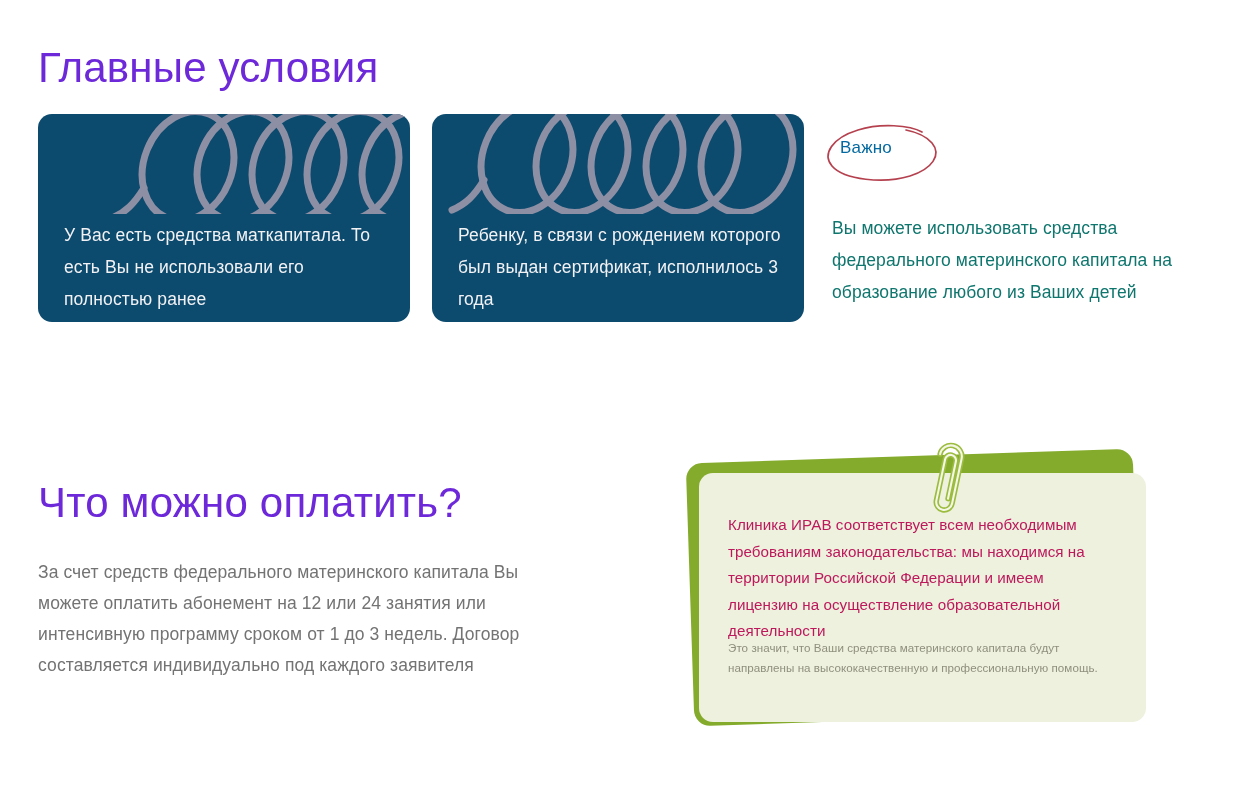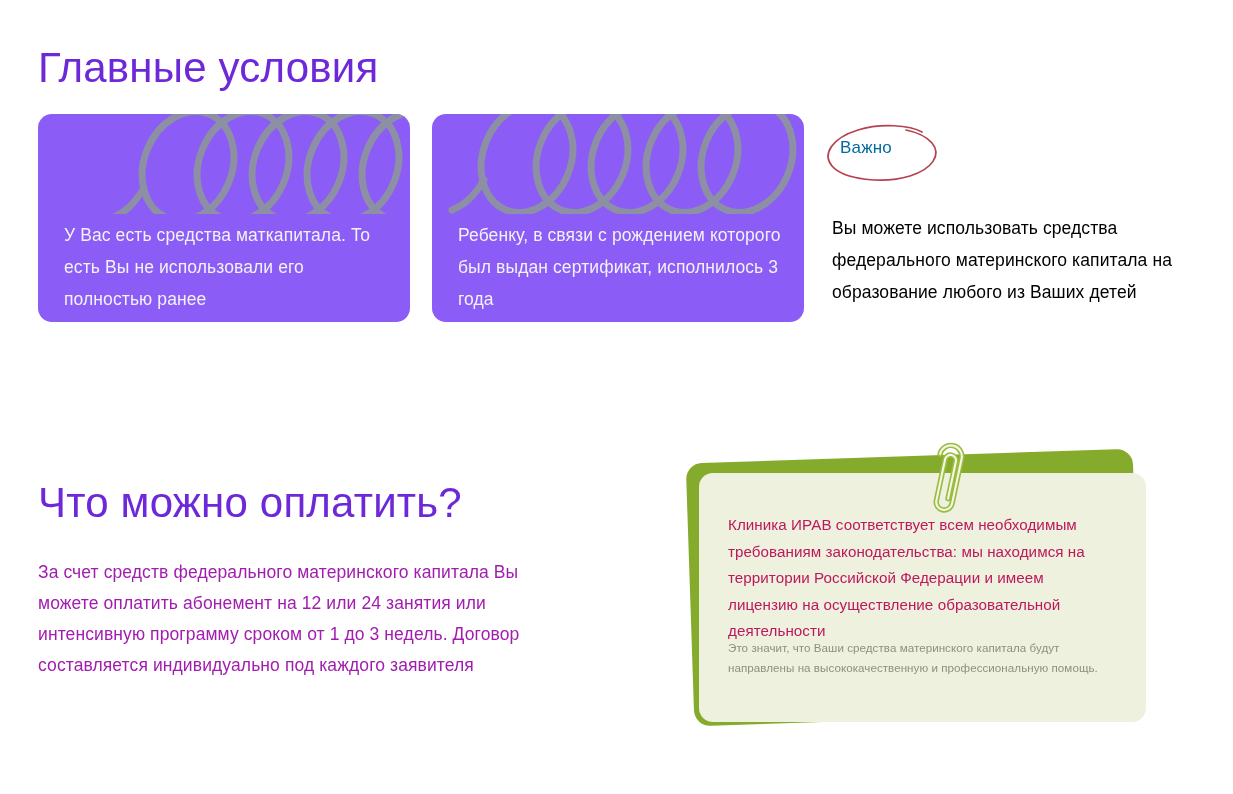--- a/index.html
+++ b/index.html
@@ -36,21 +36,21 @@
   }
   #title-main { left: 38px; top: 17px; }
   #title-pay  { left: 38px; top: 452px; }
 
   
   .cond-card {
     position: absolute;
     top: 114px;
     width: 372px;
     height: 208px;
-    background: #8b5cf6;
+    background: #0c4a6e;
     border-radius: 14px;
     overflow: hidden;
   }
   #card-1 { left: 38px; }
   #card-2 { left: 432px; }
 
   .card-doodle {
     position: absolute;
     left: 0;
     top: 0;
@@ -95,33 +95,33 @@
     letter-spacing: 0.2px;
     white-space: nowrap;
   }
 
   
   #right-note {
     position: absolute;
     left: 832px;
     top: 212px;
     width: 380px;
-    color: #000000;
+    color: #0f766e;
     font-size: 17.5px;
     line-height: 32px;
     letter-spacing: 0.1px;
   }
 
   
   #pay-paragraph {
     position: absolute;
     left: 38px;
     top: 557px;
     width: 530px;
-    color: #a21caf;
+    color: #737373;
     font-size: 17.5px;
     line-height: 31px;
     letter-spacing: 0.1px;
   }
 
   
   #sticky-wrap {
     position: absolute;
     left: 676px;
     top: 446px;

